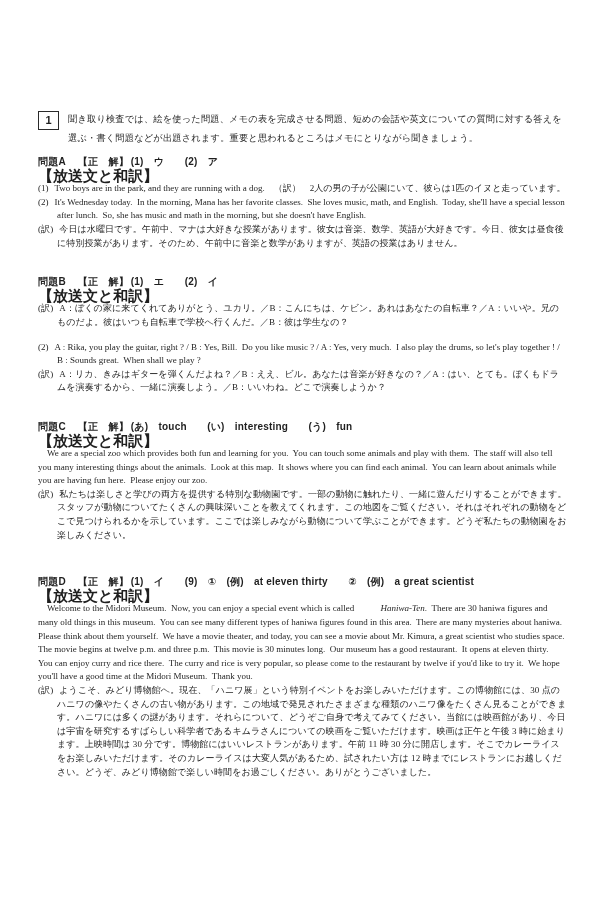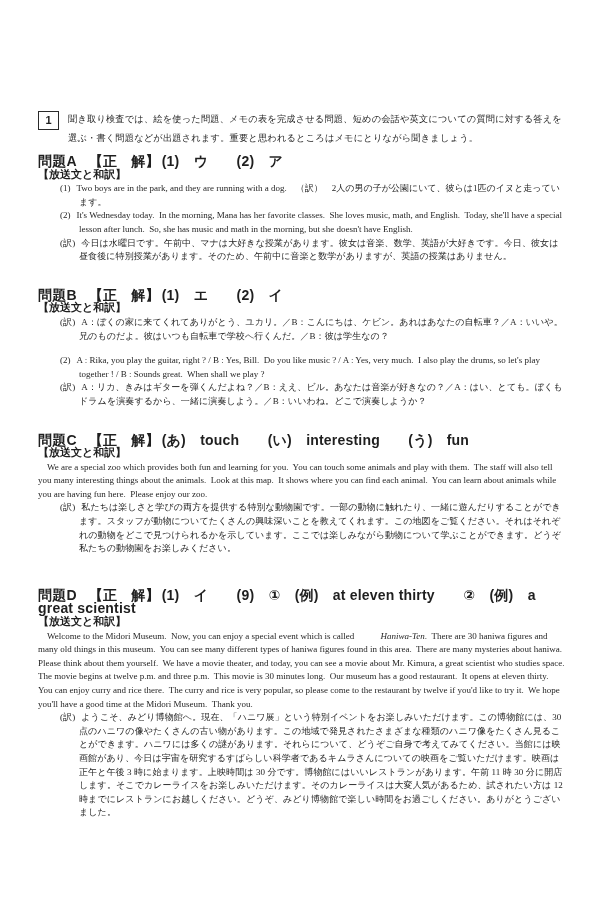--- a/index.html
+++ b/index.html
@@ -19,36 +19,36 @@
   .num-box {
     flex:0 0 auto; width:21px; height:19px; border:1.5px solid #2a2a2a;
     display:flex; align-items:center; justify-content:center;
     font-weight:bold; font-size:11px; margin-top:1px; margin-right:9px; line-height:1;
   }
   .intro-text { flex:1; font-size:9.2px; line-height:19px; letter-spacing:0.2px; }
 
   
   .sec-head {
     font-family:"Liberation Sans","DejaVu Sans",sans-serif;
-    font-weight:bold; font-size:14px; line-height:13.6px; letter-spacing:0.2px;
+    font-weight:bold; font-size:10px; line-height:13.6px; letter-spacing:0.2px;
   }
   .sec-title { margin-right:12px; }
   .ans-label { margin-right:2px; }
   .sub-head {
-    font-family:Liberation Mono, monospace;
-    font-weight:bold; font-size:11px; line-height:13.6px;
+    font-family:Liberation Sans, sans-serif;
+    font-weight:bold; font-size:15px; line-height:13.6px;
   }
 
   .sec-a { margin-top:7px; }
   .sec-b { margin-top:25px; }
   .sec-c { margin-top:25px; }
   .sec-d { margin-top:33px; }
 
   
-  .item { padding-left:19px; text-indent:-19px; white-space:pre-wrap;margin-left:22px; }
+  .item { padding-left:19px; text-indent:-19px; white-space:pre-wrap; }
   .item .marker { margin-right:6px; }
   .item.jp { letter-spacing:0.1px; }
   .gap-before { margin-top:11px; }
 
   
   .para-en { text-indent:9px; white-space:pre-wrap; }
   .em { font-style:italic;padding-left:24px; }
 </style>
 </head>
 <body>

